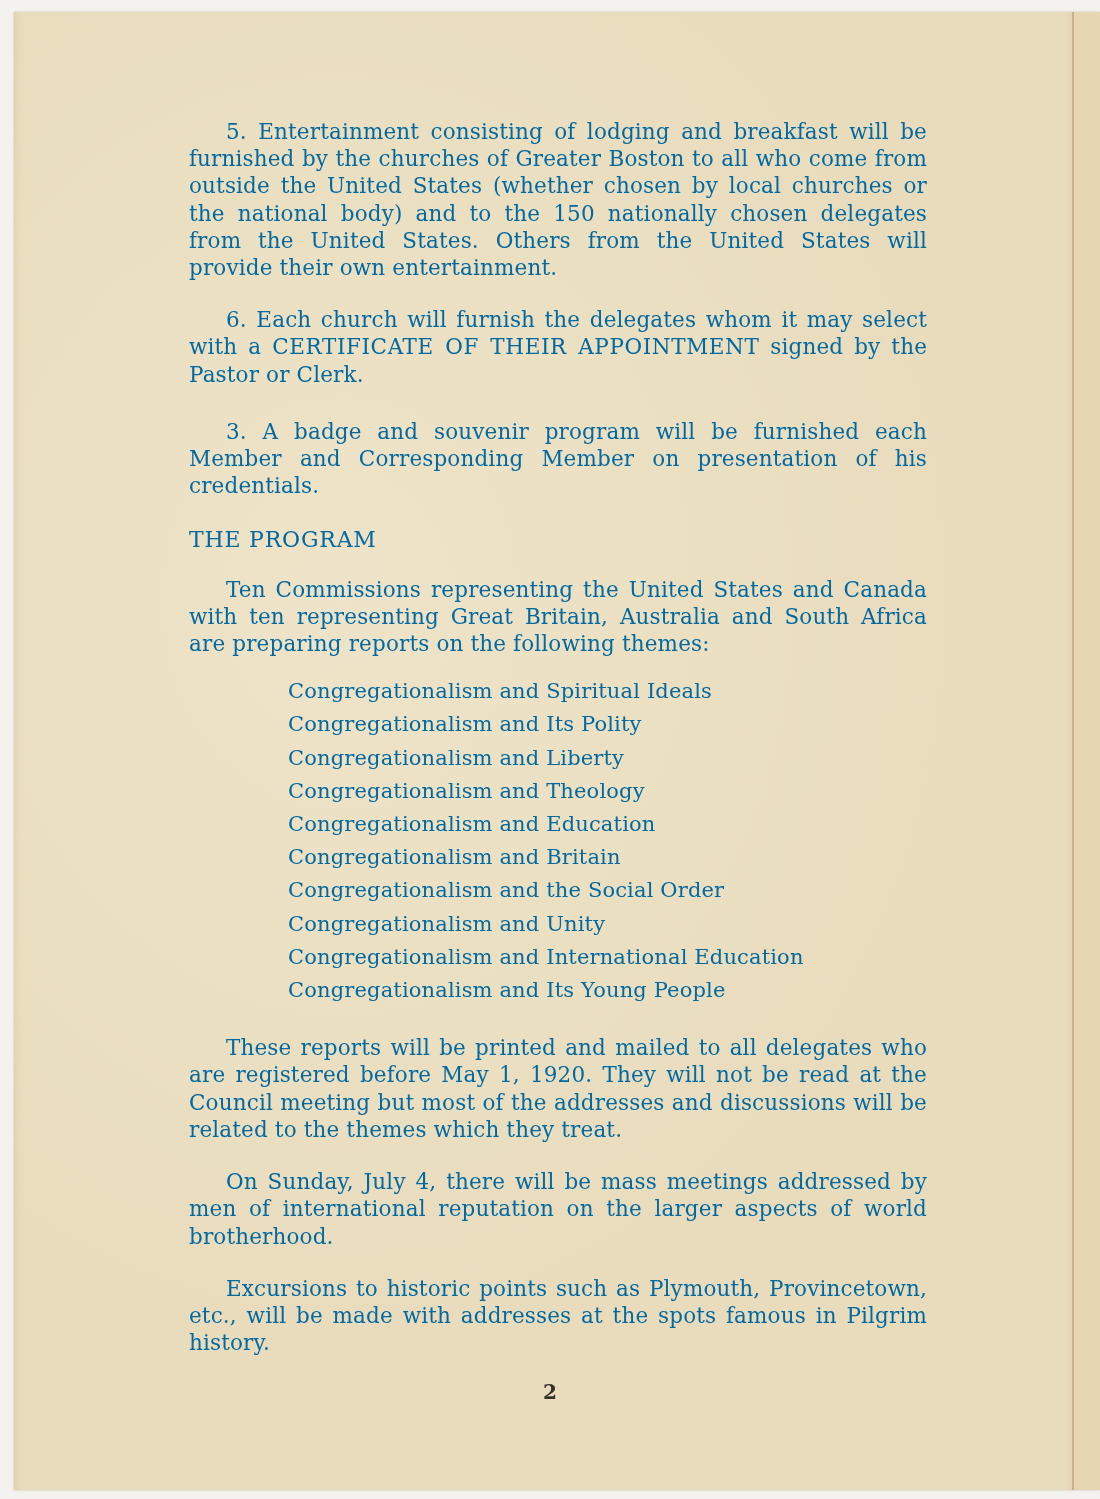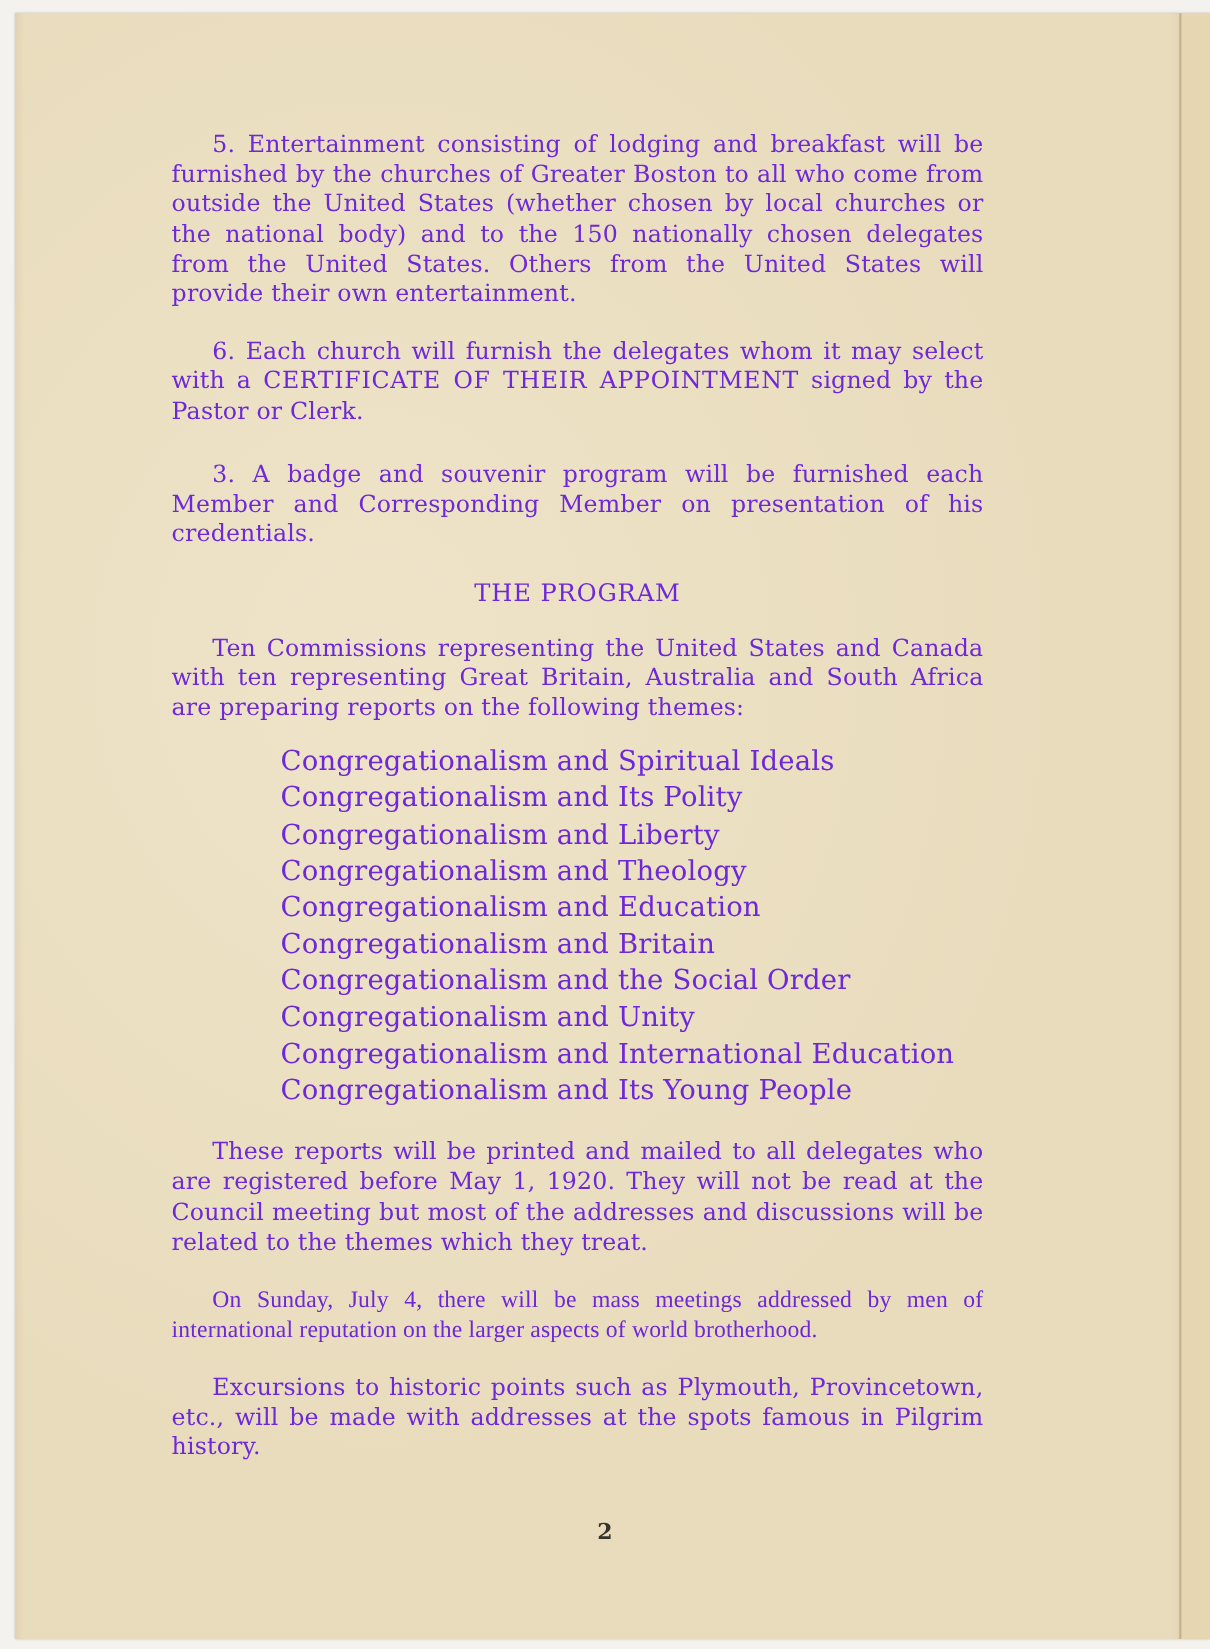--- a/index.html
+++ b/index.html
@@ -36,59 +36,59 @@
   .fold-right {
     position: absolute;
     left: 1074px;
     top: 12px;
     width: 26px;
     height: 1478px;
     background: #e6d6b2;
   }
   .content {
     position: absolute;
-    left: 156px;
+    left: 189px;
     top: 118px;
     width: 738px;
     font-family: "DejaVu Serif", serif;
     font-size: 21.5px;
-    color: #6d28d9;
+    color: #0369a1;
     line-height: 27.2px;
     letter-spacing: 0.15px;
   }
   p {
     margin: 0;
     text-align: justify;
     text-align-last: left;
     text-indent: 37px;
     hyphens: none;
   }
   .p5 { margin-bottom: 25px; }
   .p6 { margin-bottom: 30px; }
   .p7 { margin-bottom: 27px; }
   .caps { letter-spacing: 0.6px; }
   h2 {
     margin: 0 0 22px 0;
     font-size: 22px;
     font-weight: normal;
-    text-align: center;
+    text-align: left;
     letter-spacing: 0.8px;
     font-family: "DejaVu Serif", serif;
   }
   .intro { margin-bottom: 18px; }
   ul.themes {
     list-style: none;
     margin: 0 0 27px 99px;
     padding: 0;
     line-height: 33.2px;
-    font-size: 25px;
+    font-size: 21px;
   }
   ul.themes li { white-space: nowrap; }
   .p-reports { margin-bottom: 25px; }
-  .p-sunday { margin-bottom: 25px; font-family: Liberation Serif, serif; }
+  .p-sunday { margin-bottom: 25px; }
   .p-excursions { margin-bottom: 0; }
   .page-number {
     position: absolute;
     left: 0;
     top: 1380px;
     width: 1100px;
     text-align: center;
     font-family: "DejaVu Serif", serif;
     font-weight: bold;
     font-size: 20px;

